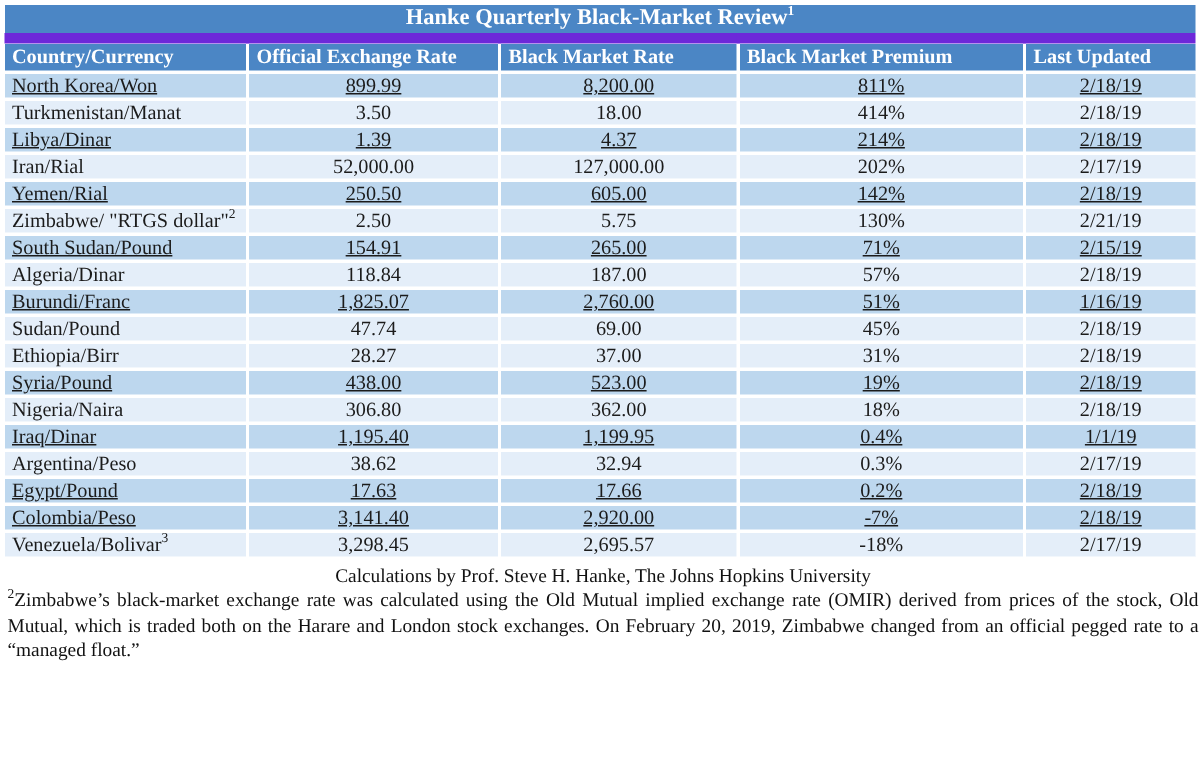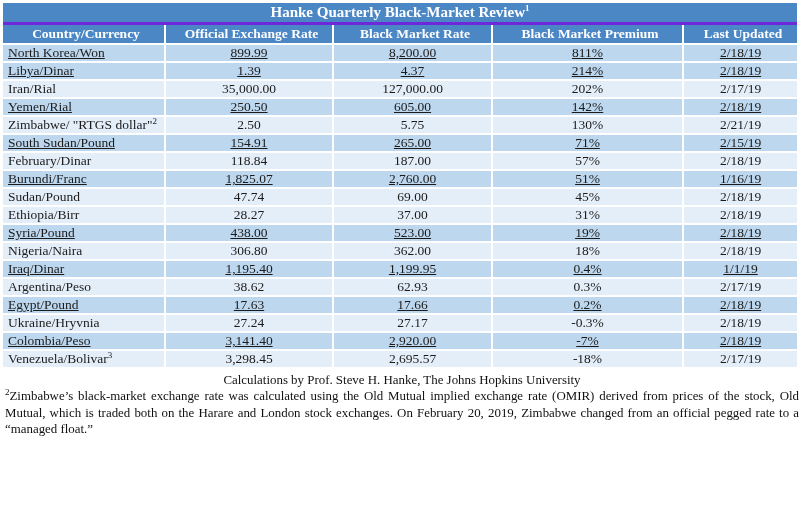--- a/index.html
+++ b/index.html
@@ -21,27 +21,27 @@
     overflow: hidden; white-space: nowrap;
   }
   .bm-table th:last-child, .bm-table td:last-child { border-right: none; }
 
   th.title-cell {
     background: var(--hdr, #4B86C5);
     color: #ffffff;
     font-size: 15px; font-weight: bold;
     text-align: center;
     height: 17px; padding: 1px 0 1px 0;
-    border-bottom: 3px solid #6d28d9;
+    border-bottom: 7px solid #6d28d9;
   }
   tr.colhead th {
     background: var(--hdr, #4B86C5);
     color: #ffffff;
     font-size: 13.5px; font-weight: bold;
-    text-align: center; padding: 1px 0 1px 5px;
+    text-align: left; padding: 1px 0 1px 5px;
     height: 15px;
   }
   tbody td {
     font-size: 13.5px;
     text-align: center;
     height: 15.2px; padding: 0 3px;
     color: var(--text, #1b1b1b);
   }
   tbody td.c-left { text-align: left; padding-left: 5px; }
   tbody tr.odd  td { background: var(--rowA, #BDD7EE); text-decoration: underline; }
@@ -83,30 +83,37 @@
       </tr>
     </thead>
     <tbody id="rows">
         <tr class="odd">
           <td class="c-left">North Korea/Won</td>
           <td>899.99</td>
           <td>8,200.00</td>
           <td>811%</td>
           <td>2/18/19</td>
         </tr>
+        <tr class="even">
+          <td class="c-left">Turkmenistan/Manat</td>
+          <td>3.50</td>
+          <td>18.00</td>
+          <td>414%</td>
+          <td>2/18/19</td>
+        </tr>
         <tr class="odd">
           <td class="c-left">Libya/Dinar</td>
           <td>1.39</td>
           <td>4.37</td>
           <td>214%</td>
           <td>2/18/19</td>
         </tr>
         <tr class="even">
           <td class="c-left">Iran/Rial</td>
-          <td>35,000.00</td>
+          <td>52,000.00</td>
           <td>127,000.00</td>
           <td>202%</td>
           <td>2/17/19</td>
         </tr>
         <tr class="odd">
           <td class="c-left">Yemen/Rial</td>
           <td>250.50</td>
           <td>605.00</td>
           <td>142%</td>
           <td>2/18/19</td>
@@ -119,21 +126,21 @@
           <td>2/21/19</td>
         </tr>
         <tr class="odd">
           <td class="c-left">South Sudan/Pound</td>
           <td>154.91</td>
           <td>265.00</td>
           <td>71%</td>
           <td>2/15/19</td>
         </tr>
         <tr class="even">
-          <td class="c-left">February/Dinar</td>
+          <td class="c-left">Algeria/Dinar</td>
           <td>118.84</td>
           <td>187.00</td>
           <td>57%</td>
           <td>2/18/19</td>
         </tr>
         <tr class="odd">
           <td class="c-left">Burundi/Franc</td>
           <td>1,825.07</td>
           <td>2,760.00</td>
           <td>51%</td>
@@ -170,36 +177,29 @@
         <tr class="odd">
           <td class="c-left">Iraq/Dinar</td>
           <td>1,195.40</td>
           <td>1,199.95</td>
           <td>0.4%</td>
           <td>1/1/19</td>
         </tr>
         <tr class="even">
           <td class="c-left">Argentina/Peso</td>
           <td>38.62</td>
-          <td>62.93</td>
+          <td>32.94</td>
           <td>0.3%</td>
           <td>2/17/19</td>
         </tr>
         <tr class="odd">
           <td class="c-left">Egypt/Pound</td>
           <td>17.63</td>
           <td>17.66</td>
           <td>0.2%</td>
-          <td>2/18/19</td>
-        </tr>
-        <tr class="even">
-          <td class="c-left">Ukraine/Hryvnia</td>
-          <td>27.24</td>
-          <td>27.17</td>
-          <td>-0.3%</td>
           <td>2/18/19</td>
         </tr>
         <tr class="odd">
           <td class="c-left">Colombia/Peso</td>
           <td>3,141.40</td>
           <td>2,920.00</td>
           <td>-7%</td>
           <td>2/18/19</td>
         </tr>
         <tr class="even">

